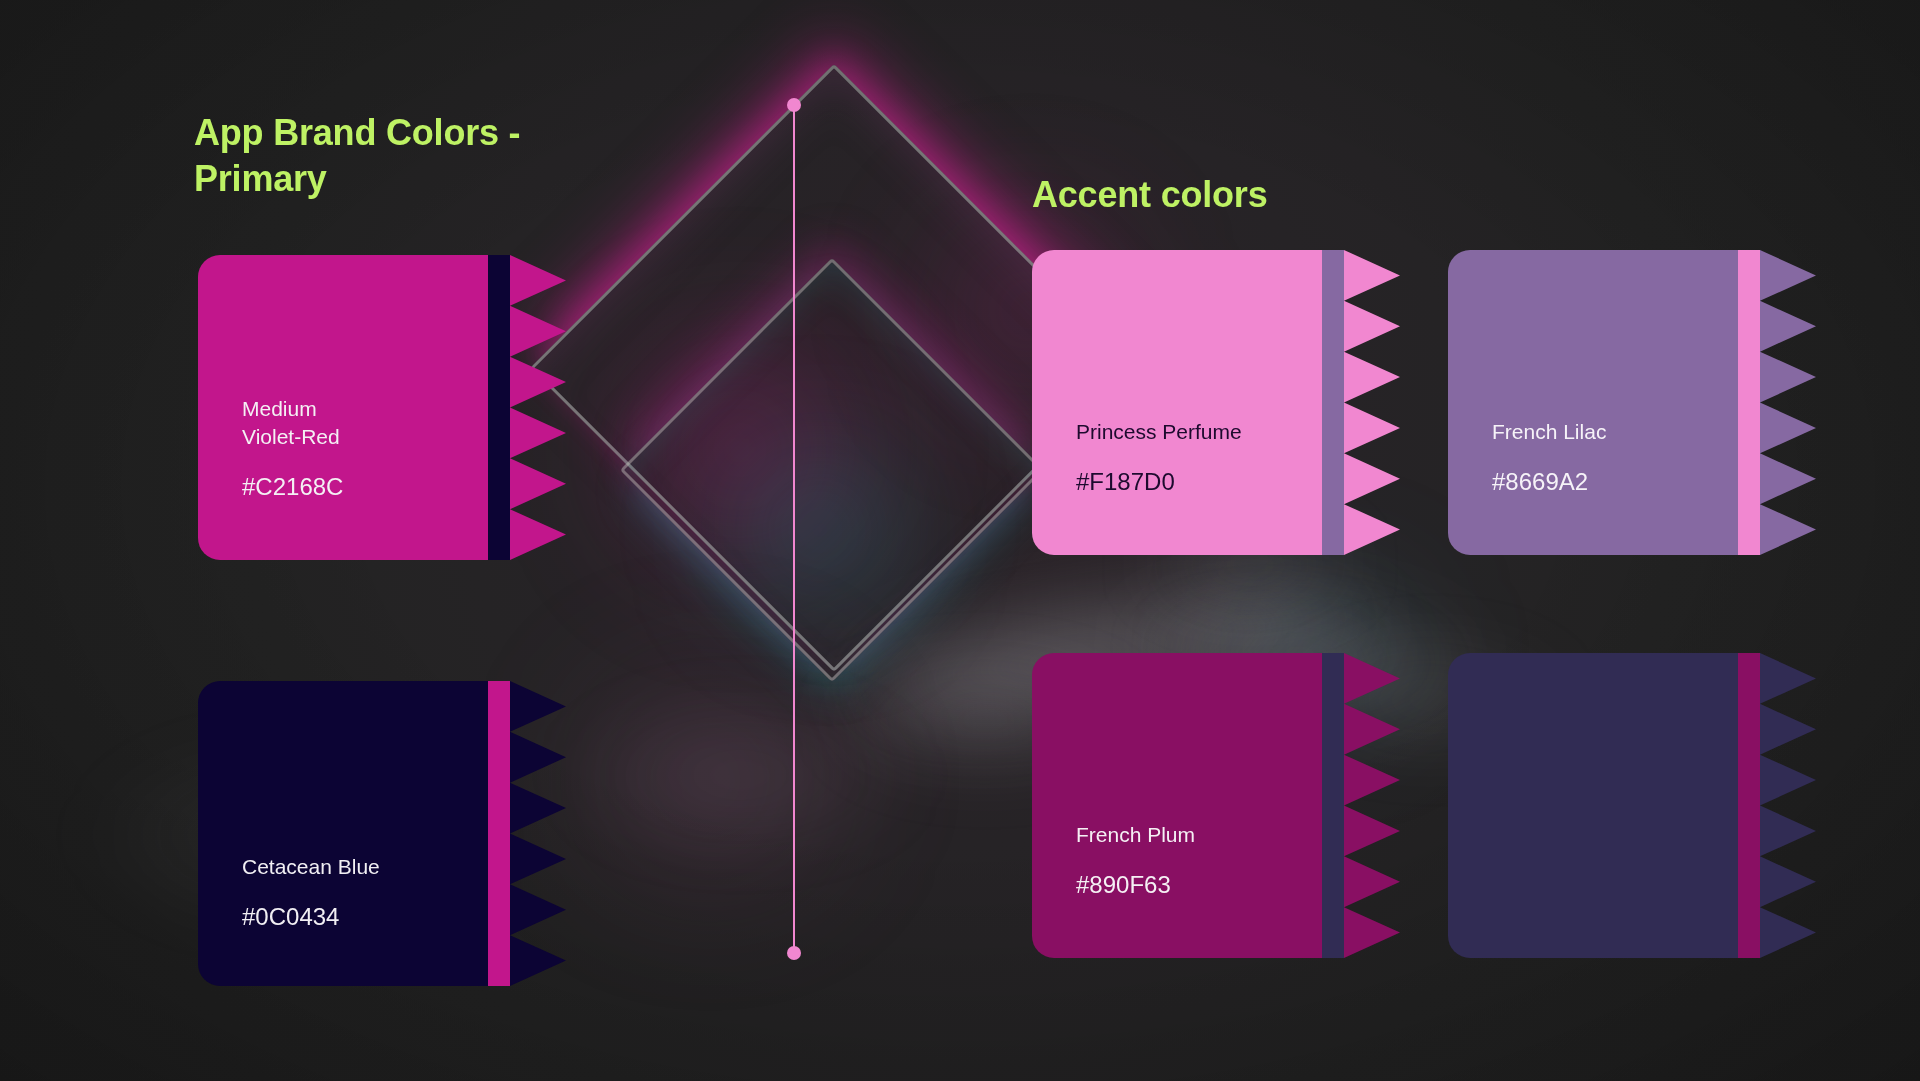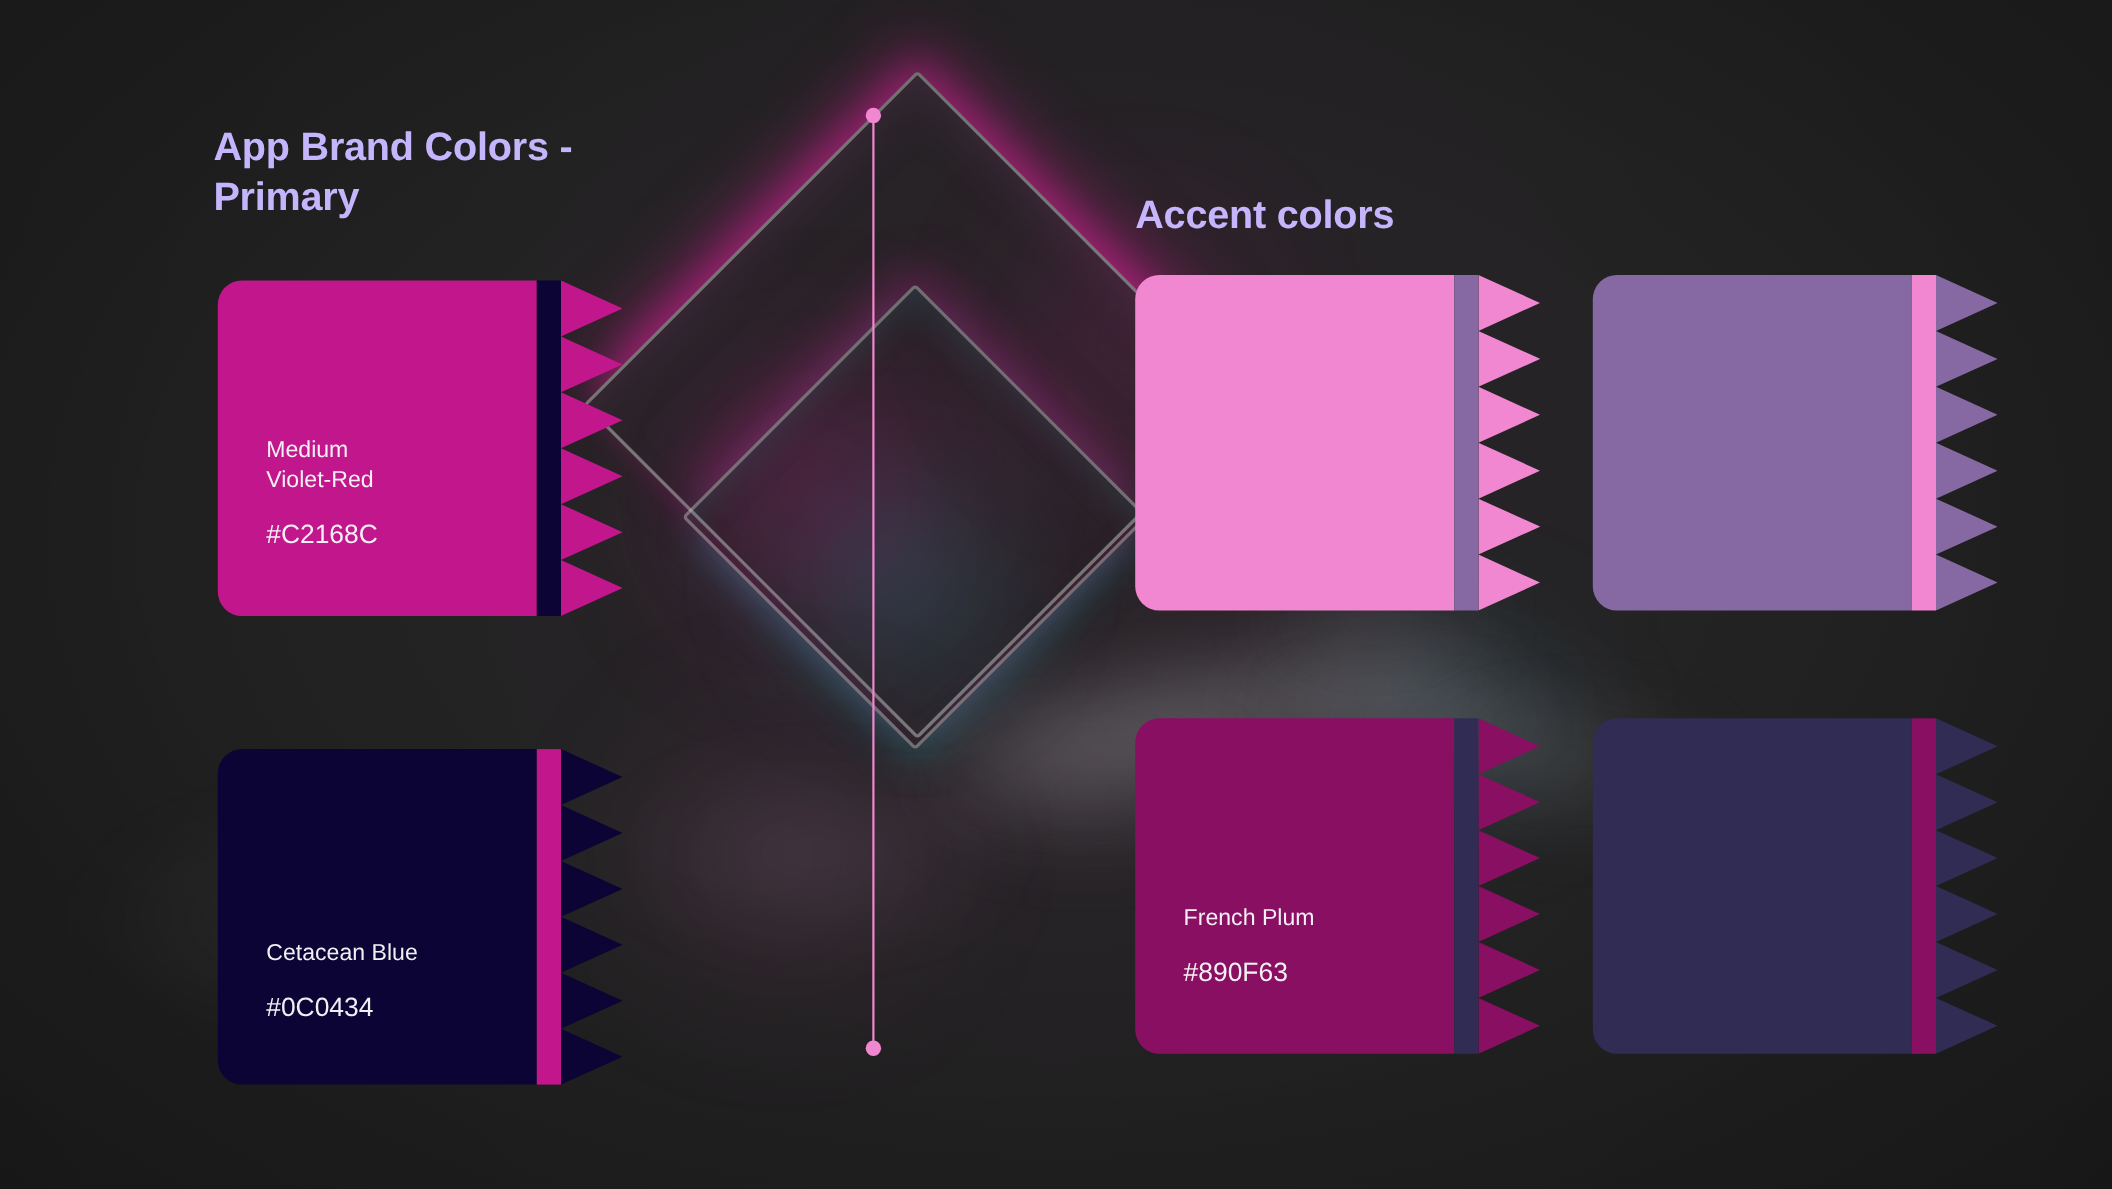--- a/index.html
+++ b/index.html
@@ -85,21 +85,21 @@
   .divider .dot {
     position:absolute; left:0; width:14px; height:14px;
     border-radius:50%; background:#F187D0;
   }
   .divider .dot.top { top:0; }
   .divider .dot.bottom { bottom:0; }
 
   
   .heading {
     position:absolute;
-    color:#c4b5fd;
+    color:#bef264;
     font-weight:bold;
     font-size:36px;
     line-height:1.27;
     letter-spacing:-0.2px;
   }
   #heading-primary { left:194px; top:110px; width:430px; }
   #heading-accent  { left:1032px; top:172px; width:420px; }
 
   
   .card {
@@ -224,31 +224,39 @@
 
 <div class="card" id="card-2">
   <div class="shadow"></div>
   <div class="body" style="background: rgb(241, 135, 208);"></div>
   <div class="stripe" style="background: rgb(134, 105, 162);"></div>
   <div class="teeth">
       <svg viewBox="0 0 56 305" width="56" height="305">
         <path d="M0,0 L56,25.42 L0,50.83 L56,76.25 L0,101.67 L56,127.08 L0,152.50 L56,177.92 L0,203.33 L56,228.75 L0,254.17 L56,279.58 L0,305.00 Z" fill="#F187D0"></path>
       </svg>
     </div>
+  <div class="text" style="color: rgb(29, 10, 46);">
+    <div class="cname">Princess Perfume</div>
+    <div class="chex">#F187D0</div>
+  </div>
 </div>
 
 <div class="card" id="card-3">
   <div class="shadow"></div>
   <div class="body" style="background: rgb(134, 105, 162);"></div>
   <div class="stripe" style="background: rgb(241, 135, 208);"></div>
   <div class="teeth">
       <svg viewBox="0 0 56 305" width="56" height="305">
         <path d="M0,0 L56,25.42 L0,50.83 L56,76.25 L0,101.67 L56,127.08 L0,152.50 L56,177.92 L0,203.33 L56,228.75 L0,254.17 L56,279.58 L0,305.00 Z" fill="#8669A2"></path>
       </svg>
     </div>
+  <div class="text" style="color: rgb(246, 243, 248);">
+    <div class="cname">French Lilac</div>
+    <div class="chex">#8669A2</div>
+  </div>
 </div>
 
 <div class="card" id="card-4">
   <div class="shadow"></div>
   <div class="body" style="background: rgb(137, 15, 99);"></div>
   <div class="stripe" style="background: rgb(49, 44, 84);"></div>
   <div class="teeth">
       <svg viewBox="0 0 56 305" width="56" height="305">
         <path d="M0,0 L56,25.42 L0,50.83 L56,76.25 L0,101.67 L56,127.08 L0,152.50 L56,177.92 L0,203.33 L56,228.75 L0,254.17 L56,279.58 L0,305.00 Z" fill="#890F63"></path>
       </svg>

